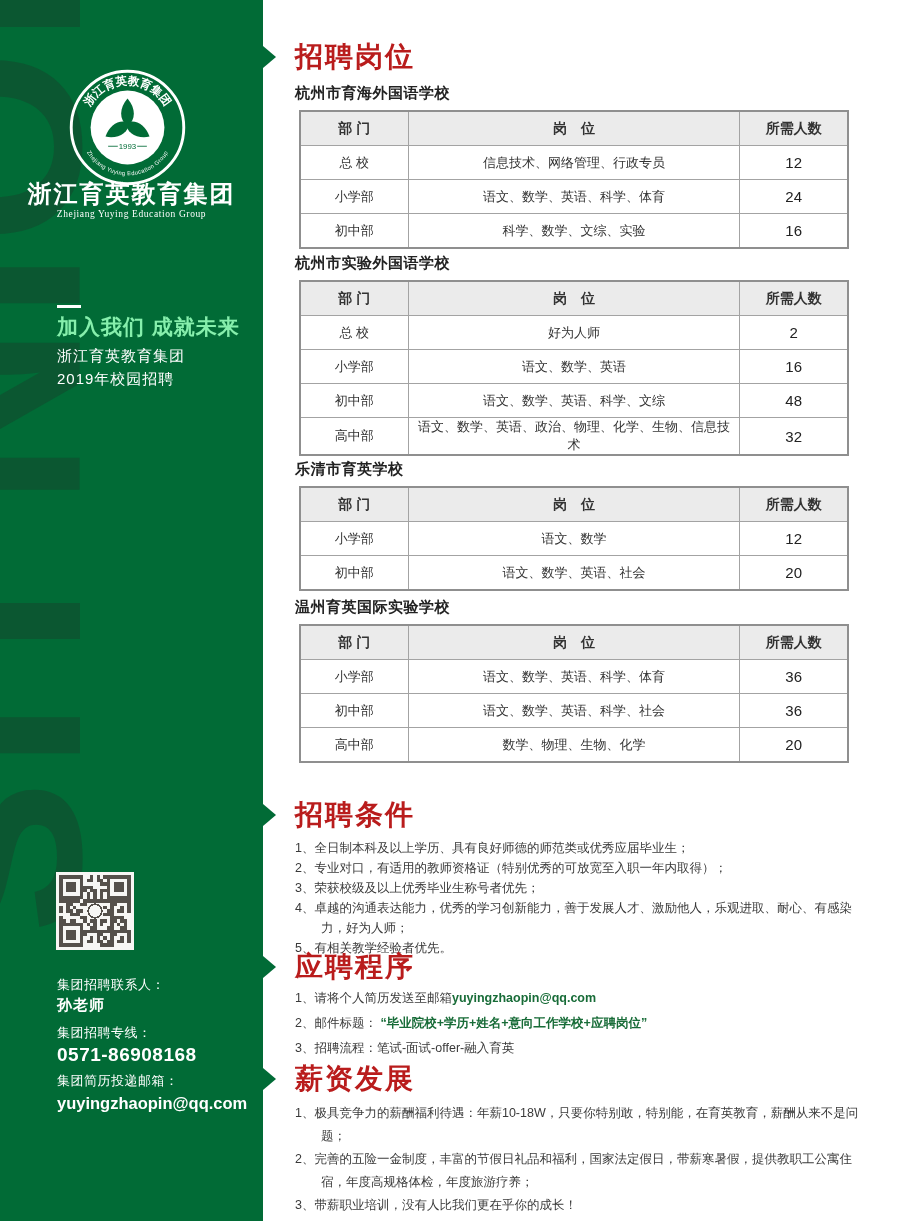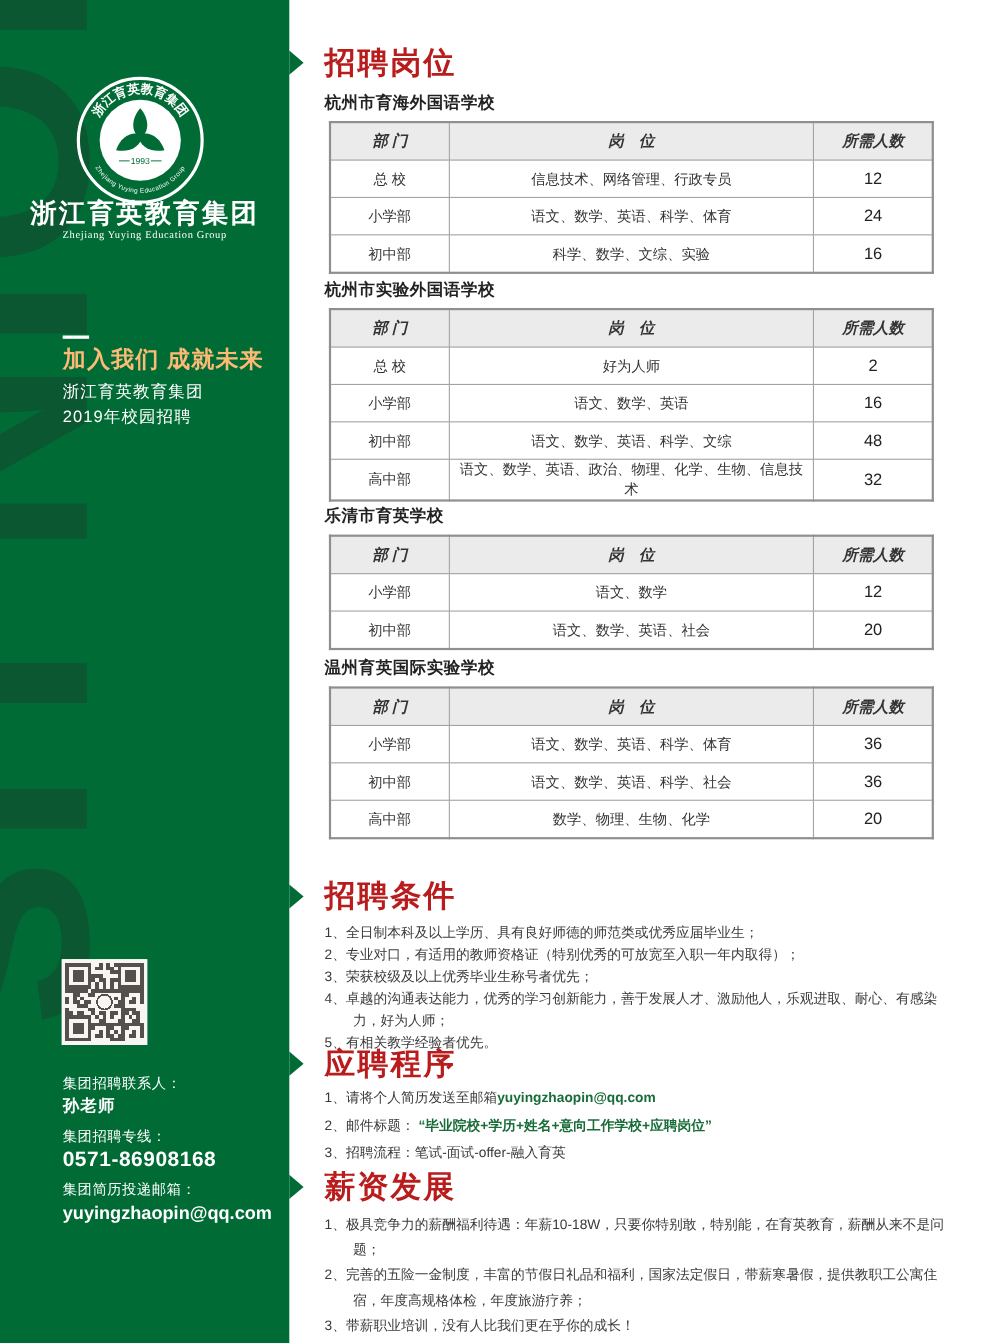--- a/index.html
+++ b/index.html
@@ -8,21 +8,21 @@
   
   .sidebar{position:absolute;left:0;top:0;width:263px;height:1221px;background:#016B36;overflow:hidden;}
   .watermark{position:absolute;left:118px;top:-95px;transform:rotate(90deg);transform-origin:top left;
              font-size:250px;font-weight:700;letter-spacing:6px;color:#0B5731;line-height:1;white-space:nowrap;}
   .logo-svg{position:absolute;left:67px;top:67px;}
   .logo-name-cn{position:absolute;left:0;top:178px;width:263px;text-align:center;color:#fff;
                 font-family:"Liberation Serif","DejaVu Serif",serif;font-size:24px;font-weight:700;letter-spacing:2px;}
   .logo-name-en{position:absolute;left:0;top:209px;width:263px;text-align:center;color:#fff;
                 font-family:"Liberation Serif","DejaVu Serif",serif;font-size:9.5px;letter-spacing:0.6px;}
   .slogan-dash{position:absolute;left:57px;top:305px;width:24px;height:3px;background:#fff;}
-  .slogan{position:absolute;left:57px;top:313px;margin:0;color:#fdba74;font-size:21px;font-weight:800;letter-spacing:1px;}
+  .slogan{position:absolute;left:57px;top:313px;margin:0;color:#86efac;font-size:21px;font-weight:800;letter-spacing:1px;}
   .org1{position:absolute;left:57px;top:347px;color:#fff;font-size:15px;letter-spacing:1px;}
   .org2{position:absolute;left:57px;top:370px;color:#fff;font-size:15px;letter-spacing:1px;}
   .qr{position:absolute;left:56px;top:872px;width:78px;height:78px;background:#f7f6f4;padding:0;box-sizing:border-box;}
   .qr svg{display:block;width:78px;height:78px;}
   .c-label{position:absolute;left:57px;color:#fff;font-size:13px;letter-spacing:0.5px;}
   .c-value{position:absolute;left:57px;color:#fff;font-weight:700;}
   .v-name {top:996px;font-size:15px;letter-spacing:1px;}
   .v-phone{top:1044px;font-size:19px;letter-spacing:0.5px;}
   .v-mail {top:1094px;font-size:16.5px;}
   .l1{top:976px;} .l2{top:1024px;} .l3{top:1072px;}
@@ -31,21 +31,21 @@
   .sec-title{position:absolute;margin:0;color:#b91c1c;font-size:28px;font-weight:900;letter-spacing:2px;line-height:34px;}
   .sec-title::before{content:"";position:absolute;left:-32px;top:6px;width:0;height:0;
       border-left:13px solid #016B36;border-top:11px solid transparent;border-bottom:11px solid transparent;}
   .t-pos{top:40px;} .t-req{top:798px;} .t-proc{top:950px;} .t-sal{top:1062px;}
   .school-name{position:absolute;margin:0;color:#222;font-size:15px;font-weight:700;letter-spacing:0.5px;}
   .s1{top:84px;} .s2{top:254px;} .s3{top:460px;} .s4{top:598px;}
   table.jobs{position:absolute;left:4px;width:550px;border-collapse:collapse;table-layout:fixed;
              border:2px solid #8f8f8f;}
   .tb1{top:110px;} .tb2{top:280px;} .tb3{top:486px;} .tb4{top:624px;}
   table.jobs th,table.jobs td{border:1px solid #a3a3a3;text-align:center;vertical-align:middle;height:33px;padding:0 4px;}
-  table.jobs th{background:#ebebeb;font-size:14px;font-weight:700;color:#333;font-style:italic;}
+  table.jobs th{background:#ebebeb;font-size:14px;font-weight:700;color:#333;}
   table.jobs td{font-size:13px;color:#333;}
   table.jobs td.num{font-size:15px;font-weight:400;color:#222;}
   .c1{width:19%;} .c2{width:62%;} .c3{width:19%;}
   .blist{position:absolute;left:0;width:566px;color:#3a3a3a;font-size:12.5px;}
   .blist div{padding-left:26px;text-indent:-26px;}
   .req-list{top:838px;line-height:20px;}
   .proc-list{top:986px;line-height:25px;}
   .sal-list{top:1102px;line-height:23px;}
   .hl{color:#186C38;font-weight:700;}
 </style>

